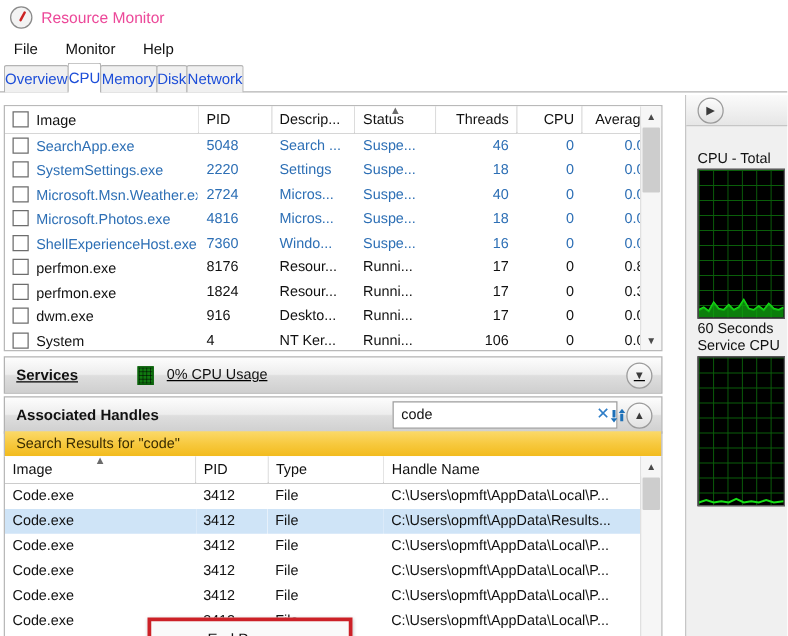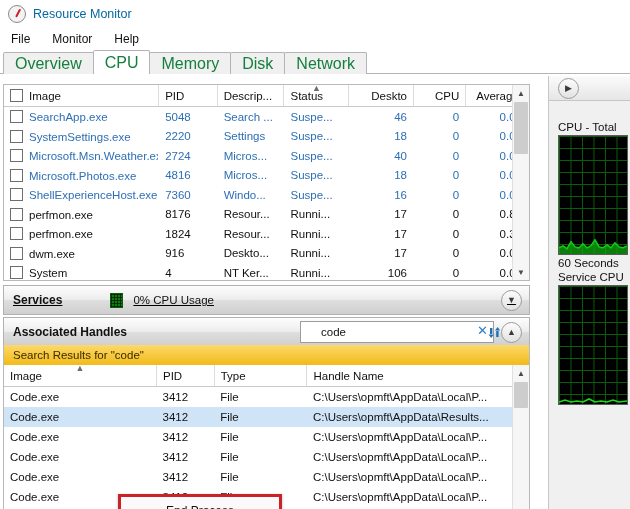--- a/index.html
+++ b/index.html
@@ -12,31 +12,31 @@
     -webkit-font-smoothing:antialiased;
   }
   .app{position:relative;width:630px;height:509px;}
 
   
   .titlebar{height:27px;display:flex;align-items:center;padding-left:8px;background:#fff;}
   .appicon{width:16px;height:16px;border-radius:50%;border:1.4px solid #8a8a8a;
     position:relative;margin-right:7px;background:#f3f3f3;flex:none;}
   .appicon:after{content:"";position:absolute;left:6.2px;top:2px;width:1.8px;height:9px;
     background:#cc2222;transform:rotate(28deg);transform-origin:50% 100%;border-radius:1px;}
-  .title-text{font-size:12.5px;color:#0369a1;}
+  .title-text{font-size:12.5px;color:#ec4899;}
 
   
   .menubar{height:23px;display:flex;align-items:center;padding-left:9px;gap:18px;background:#fff;}
   .menu-item{font-size:12px;color:#111;cursor:default;padding:1px 2px;}
 
   
   .tabstrip{height:24px;display:flex;align-items:flex-end;padding-left:3px;
     position:relative;background:#fff;}
   .tabstrip:after{content:"";position:absolute;left:0;right:0;bottom:0;height:1px;background:#b4b4b4;}
-  .tab{height:21px;line-height:21px;padding:0 11px;font-size:16px;color:#15803d;
+  .tab{height:21px;line-height:21px;padding:0 0;font-size:12px;color:#1d4ed8;
     border:1px solid #b4b4b4;border-bottom:none;background:#f0f0f0;
     border-radius:2px 2px 0 0;position:relative;z-index:1;margin-right:-1px;cursor:default;}
   .tab.active{background:#fff;height:23px;line-height:23px;z-index:3;}
   .tab.active:after{content:"";position:absolute;left:0;right:0;bottom:-1px;height:2px;background:#fff;}
 
   
   .body-area{position:absolute;left:0;top:76px;right:0;bottom:0;display:flex;}
   .left-col{width:548px;flex:none;position:relative;background:#fff;}
   .right-col{flex:1;background:#f0f0f0;position:relative;border-left:1px solid #c6c6c6;}
 
@@ -80,21 +80,21 @@
       linear-gradient(to right,rgba(0,0,0,.55) 1px,transparent 1px),
       linear-gradient(to bottom,rgba(0,0,0,.55) 1px,transparent 1px);
     background-size:3px 3px;border:1px solid #0a5d0a;}
   .sec-cpu-text{font-size:11.5px;color:#111;}
   .chevbtn{width:19px;height:19px;border-radius:50%;border:1px solid #9b9b9b;
     background:linear-gradient(to bottom,#fcfcfc,#e2e2e2);
     display:flex;align-items:center;justify-content:center;font-size:9px;color:#3a3a3a;}
 
   
   .searchbox{margin-left:auto;display:flex;height:20px;
-    border:1px solid #9c9c9c;background:#fff;width:178px;margin-right:7px;padding-left:14px;}
+    border:1px solid #9c9c9c;background:#fff;width:178px;margin-right:7px;}
   .search-input{flex:1;border:none;outline:none;font-family:"Liberation Sans",sans-serif;
     font-size:11.5px;color:#111;padding-left:6px;background:transparent;height:18px;}
   .clear-x{width:18px;text-align:center;color:#2f7ec8;font-size:13px;line-height:18px;cursor:pointer;}
   .sep{width:1px;height:15px;background:#c8c8c8;}
   .refresh-ic{width:21px;display:flex;align-items:center;justify-content:center;}
   .chev-right-wrap{margin-right:7px;}
 
   
   .resultsbar{position:absolute;left:3px;width:525px;height:20px;
     background:linear-gradient(to bottom,#fbd96a 0%,#f7c93f 50%,#f2bb1d 100%);
@@ -170,21 +170,21 @@
           <thead>
             <tr class="thead-row">
               <th>
                 <span class="cb"></span><span>Image</span>
               </th>
               <th>PID</th>
               <th>Descrip...</th>
               <th>
                 <span class="sortcaret">▲</span><span>Status</span>
               </th>
-              <th class="num">Deskto</th>
+              <th class="num">Threads</th>
               <th class="num">CPU</th>
               <th class="num">Averag...</th>
             </tr>
           </thead>
           <tbody>
               <tr class="suspended">
                 <td><span class="cb"></span>SearchApp.exe</td>
                 <td>5048</td>
                 <td>Search ...</td>
                 <td>Suspe...</td>

